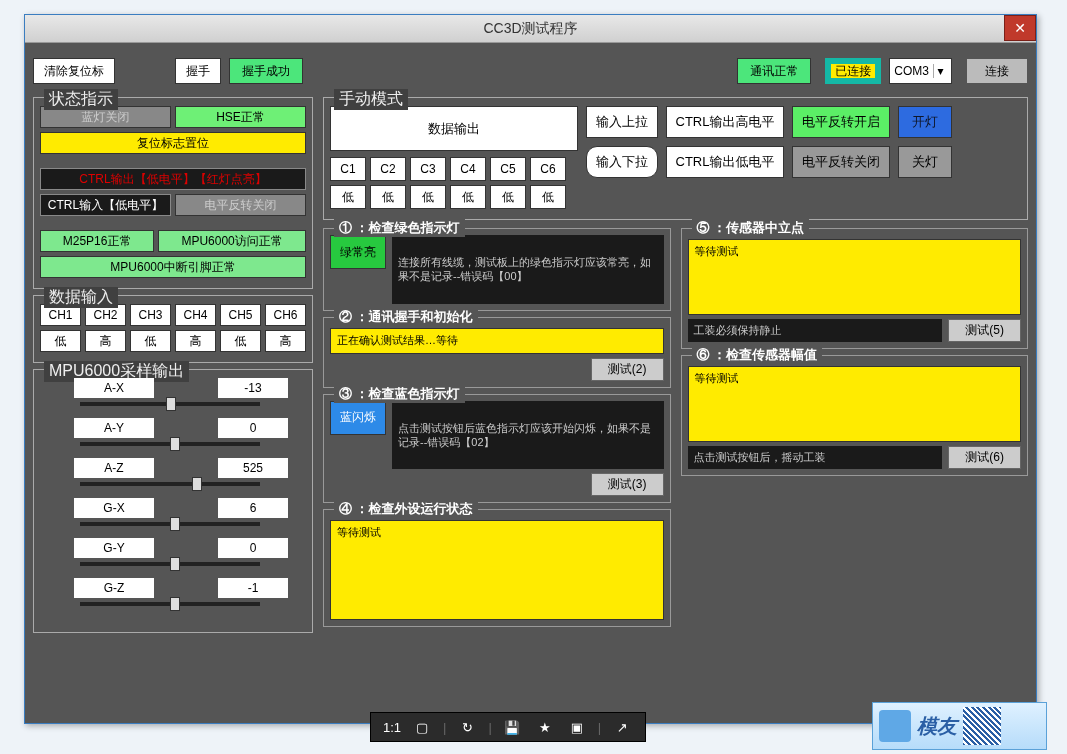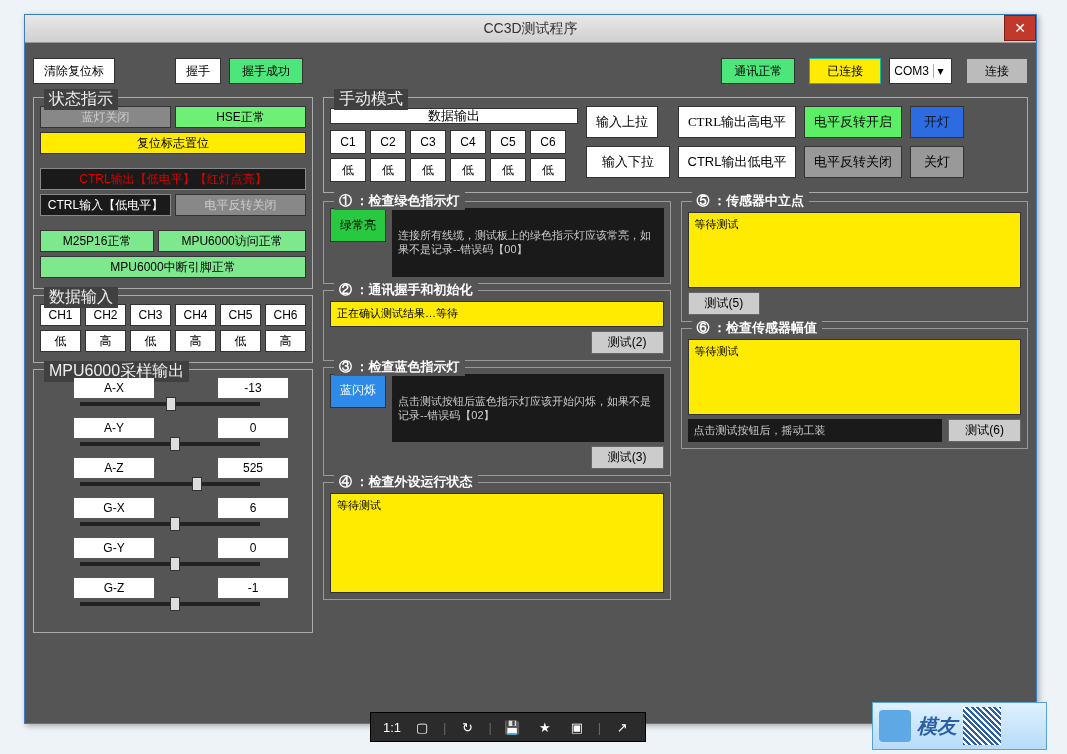--- a/index.html
+++ b/index.html
@@ -10,21 +10,21 @@
     .titlebar-text { font-size: 14px; color: #333; }
     .close-btn { position: absolute; right: 0; top: 0; width: 32px; height: 26px; background: #c0392b; color: #fff; border: 1px solid #7a2018; display: flex; align-items: center; justify-content: center; font-size: 14px; cursor: pointer; }
     
     .content { padding: 8px; }
     
     
     .topbar { display: flex; align-items: center; height: 40px; }
     .btn-white { background: #fff; border: 1px solid #333; font-size: 12px; height: 26px; padding: 0 10px; cursor: pointer; display: inline-flex; align-items: center; justify-content: center; }
     .btn-gray { background: #bbb; border: 1px solid #555; font-size: 12px; height: 26px; padding: 0 10px; cursor: pointer; display: inline-flex; align-items: center; justify-content: center; color: #000; }
     .status-pill-green { background: #4ce67b; color: #000; border: 1px solid #333; font-size: 12px; height: 26px; padding: 0 12px; display: inline-flex; align-items: center; justify-content: center; }
-    .status-pill-yellow { background: #ffeb00; color: #000; border: 1px solid #14b8a6; font-size: 12px; height: 26px; padding: 0 17px; display: inline-flex; align-items: center; justify-content: center; }
+    .status-pill-yellow { background: #ffeb00; color: #000; border: 6px solid #14b8a6; font-size: 12px; height: 26px; padding: 0 4px; display: inline-flex; align-items: center; justify-content: center; }
     .combo { background: #fff; border: 1px solid #333; font-size: 12px; height: 26px; padding: 0 4px; display: inline-flex; align-items: center; }
     .combo-drop { width: 14px; text-align: center; border-left: 1px solid #aaa; margin-left: 4px; }
     
     .gap { flex: 1; }
     .sp14 { display:inline-block; width:14px;}
     .sp60 { display:inline-block; width:60px;}
     .sp8 { display:inline-block; width:8px;}
     
     
     .cols { display: flex; gap: 10px; }
@@ -246,44 +246,44 @@
               </div>
             </div>
         </div>
       </div>
 
       <div class="right-col">
         <div class="panel">
           <span class="panel-title">手动模式</span>
           <div style="display:flex; gap:8px; align-items:flex-start;">
             <div style="width:248px;">
-              <div class="btn-big" style="width:100%;height:16px;">数据输出</div>
+              <div class="btn-big" style="width:100%;height:45px;">数据输出</div>
               <div class="row" style="margin-top:6px;">
                 <div class="btn-sm">C1</div>
                 <div class="btn-sm">C2</div>
                 <div class="btn-sm">C3</div>
                 <div class="btn-sm">C4</div>
                 <div class="btn-sm">C5</div>
                 <div class="btn-sm">C6</div>
               </div>
               <div class="row">
                 <div class="btn-sm">低</div>
                 <div class="btn-sm">低</div>
                 <div class="btn-sm">低</div>
                 <div class="btn-sm">低</div>
                 <div class="btn-sm">低</div>
                 <div class="btn-sm">低</div>
               </div>
             </div>
             <div style="display:flex; flex-direction:column; gap:8px;">
               <button class="btn-big" style="width:72px;">输入上拉</button>
-              <button class="btn-big" style="width:84px;">输入下拉</button>
+              <button class="btn-big" style="width:72px;border-radius:11px;">输入下拉</button>
             </div>
             <div style="display:flex; flex-direction:column; gap:8px;">
-              <button class="btn-big" style="width:118px;font-family:Liberation Serif, serif;">CTRL输出高电平</button>
+              <button class="btn-big" style="width:118px;">CTRL输出高电平</button>
               <button class="btn-big" style="width:118px;">CTRL输出低电平</button>
             </div>
             <div style="display:flex; flex-direction:column; gap:8px;">
               <button class="btn-big lime" style="width:98px;">电平反转开启</button>
               <button class="btn-big gray" style="width:98px;">电平反转关闭</button>
             </div>
             <div style="display:flex; flex-direction:column; gap:8px;">
               <button class="btn-big blue" style="width:54px;">开灯</button>
               <button class="btn-big gray" style="width:54px;">关灯</button>
             </div>
@@ -324,20 +324,21 @@
               <span class="step-title">④ ：检查外设运行状态</span>
               <div class="result tall">等待测试</div>
             </div>
           </div>
           <div class="steps-col">
 
             <div class="step">
               <span class="step-title">⑤ ：传感器中立点</span>
               <div class="result tall2">等待测试</div>
               <div style="display:flex; gap:6px; margin-top:4px; align-items:center;">
+                <div class="blk-info" style="flex:1;margin:0;">工装必须保持静止</div>
                 <button class="test-btn">测试(5)</button>
               </div>
             </div>
 
             <div class="step">
               <span class="step-title">⑥ ：检查传感器幅值</span>
               <div class="result tall2">等待测试</div>
               <div style="display:flex; gap:6px; margin-top:4px; align-items:center;">
                 <div class="blk-info" style="flex:1;margin:0;">点击测试按钮后，摇动工装</div>
                 <button class="test-btn">测试(6)</button>

